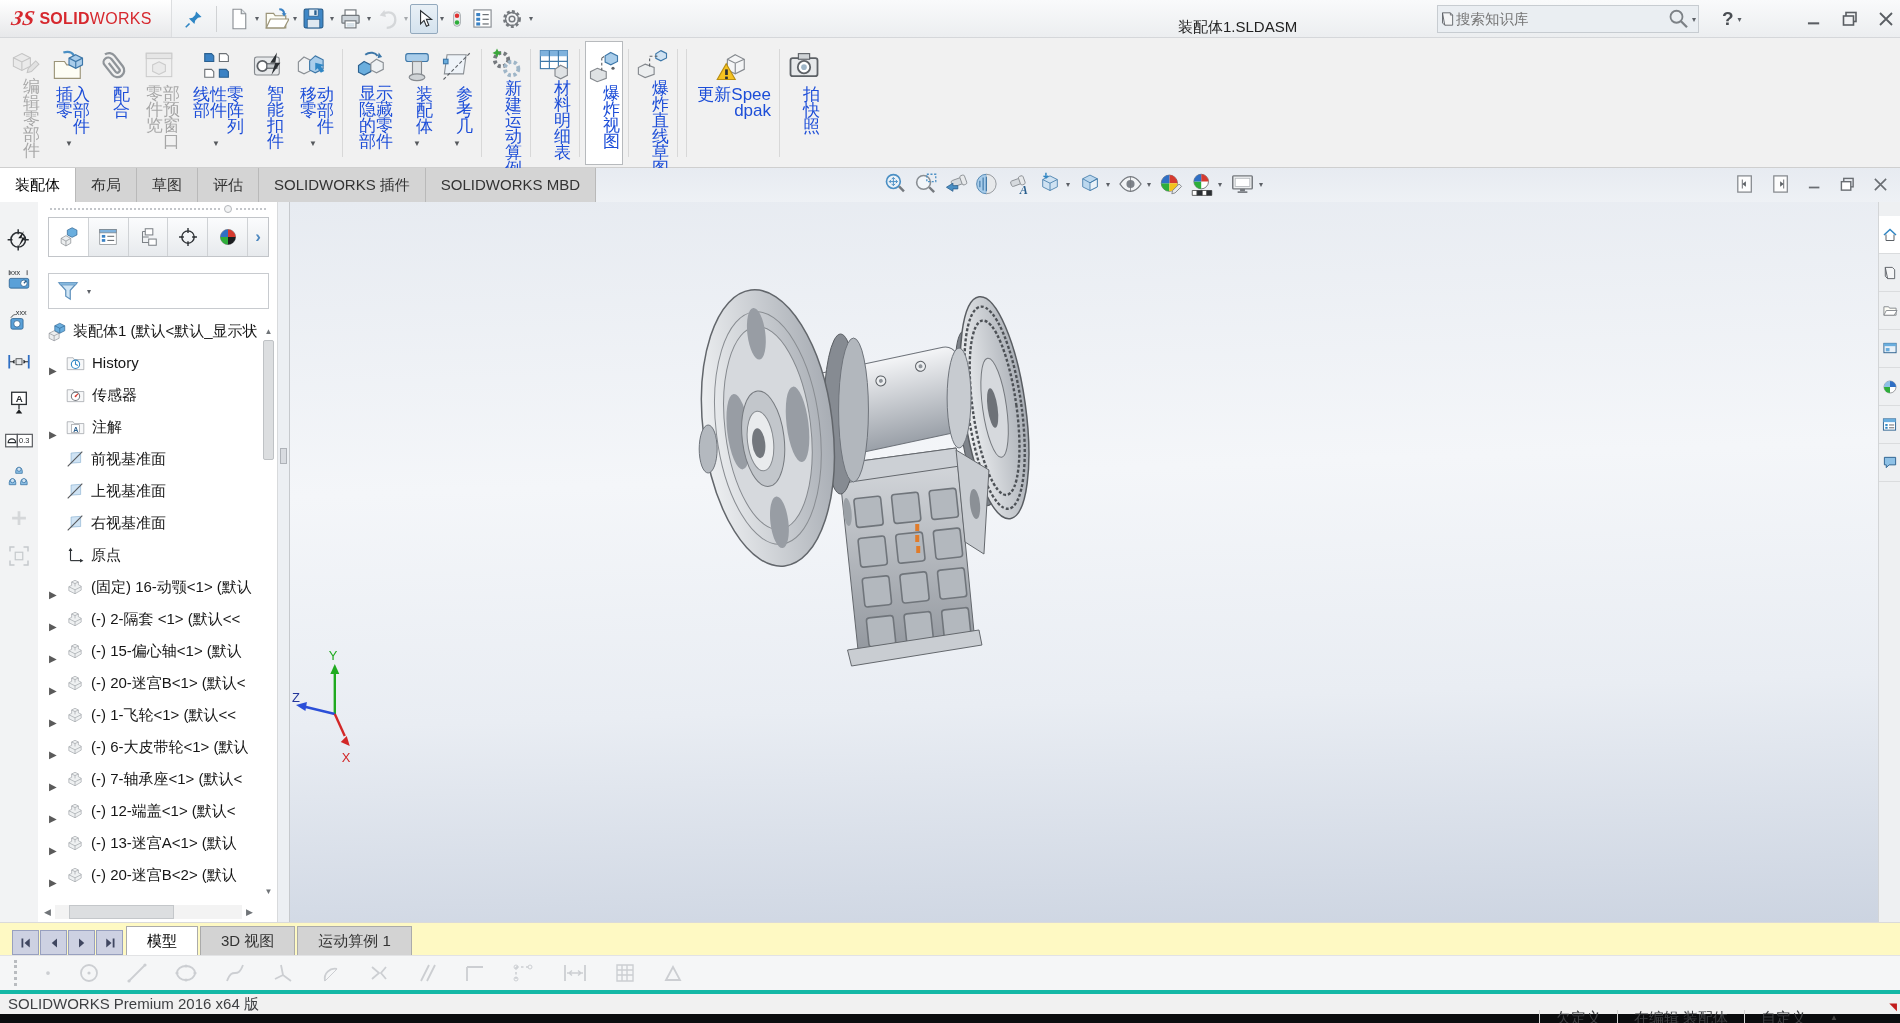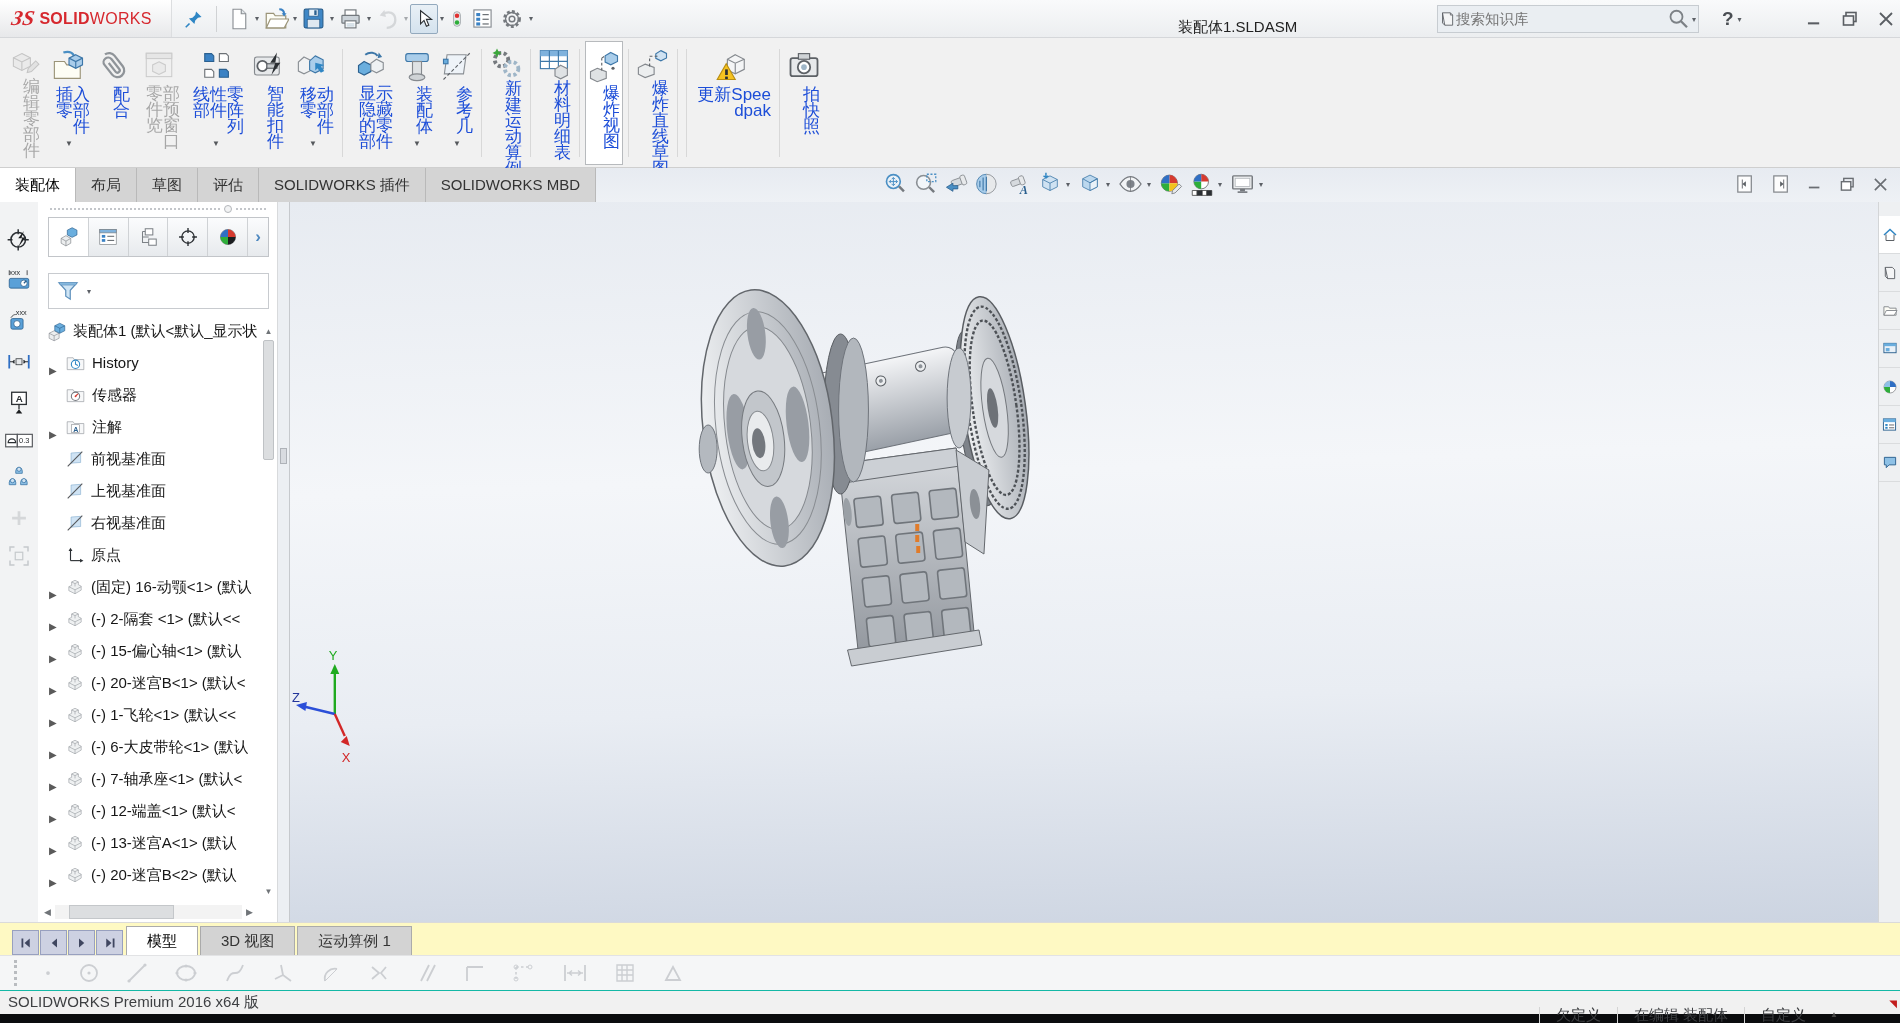--- a/index.html
+++ b/index.html
@@ -84,21 +84,21 @@
   .nbtn{width:27px;height:25px;background:#cdd1e2;border:1px solid #98a0bf;display:flex;align-items:center;justify-content:center;margin-right:1px;margin-bottom:0}
   .mtab{padding:0 20px;height:29px;line-height:28px;background:#d3d3d3;border:1px solid #ababab;border-bottom:none;font-size:15px;color:#333;margin-left:2px}
   .mtab.act{background:#fff;color:#000}
 
   
   .skbar{height:35px;background:#f5f6f7;border-top:1px solid #e2e3e5;display:flex;align-items:center;gap:24px;padding-left:14px}
   .skhandle{height:26px;border-left:3px dotted #b9bcc0;margin-right:2px}
   .skbar svg{opacity:.85}
 
   
-  .sbar{height:24px;background:#f1f1f1;border-top:1px solid #14b8a6;display:flex;align-items:center;font-size:15px;color:#3d3f42;padding-left:8px;position:relative}
+  .sbar{height:24px;background:#f1f1f1;border-top:4px solid #14b8a6;display:flex;align-items:center;font-size:15px;color:#3d3f42;padding-left:8px;position:relative}
   .sright{position:absolute;right:58px;top:16px;height:24px;display:flex;align-items:flex-start}
   .sitem{padding:0 16px;border-left:1px solid #d4d4d4;height:16px;line-height:16px;display:flex;align-items:center;gap:10px}
   .scaret{font-size:8px;color:#444;margin-left:14px}
   .corner{position:absolute;right:3px;top:7px;color:#c21d1d;font-size:10px}
   .bedge{height:9px;background:#0b0c0e}
 
   .ic{display:block}
 </style>
 </head>
 <body>

